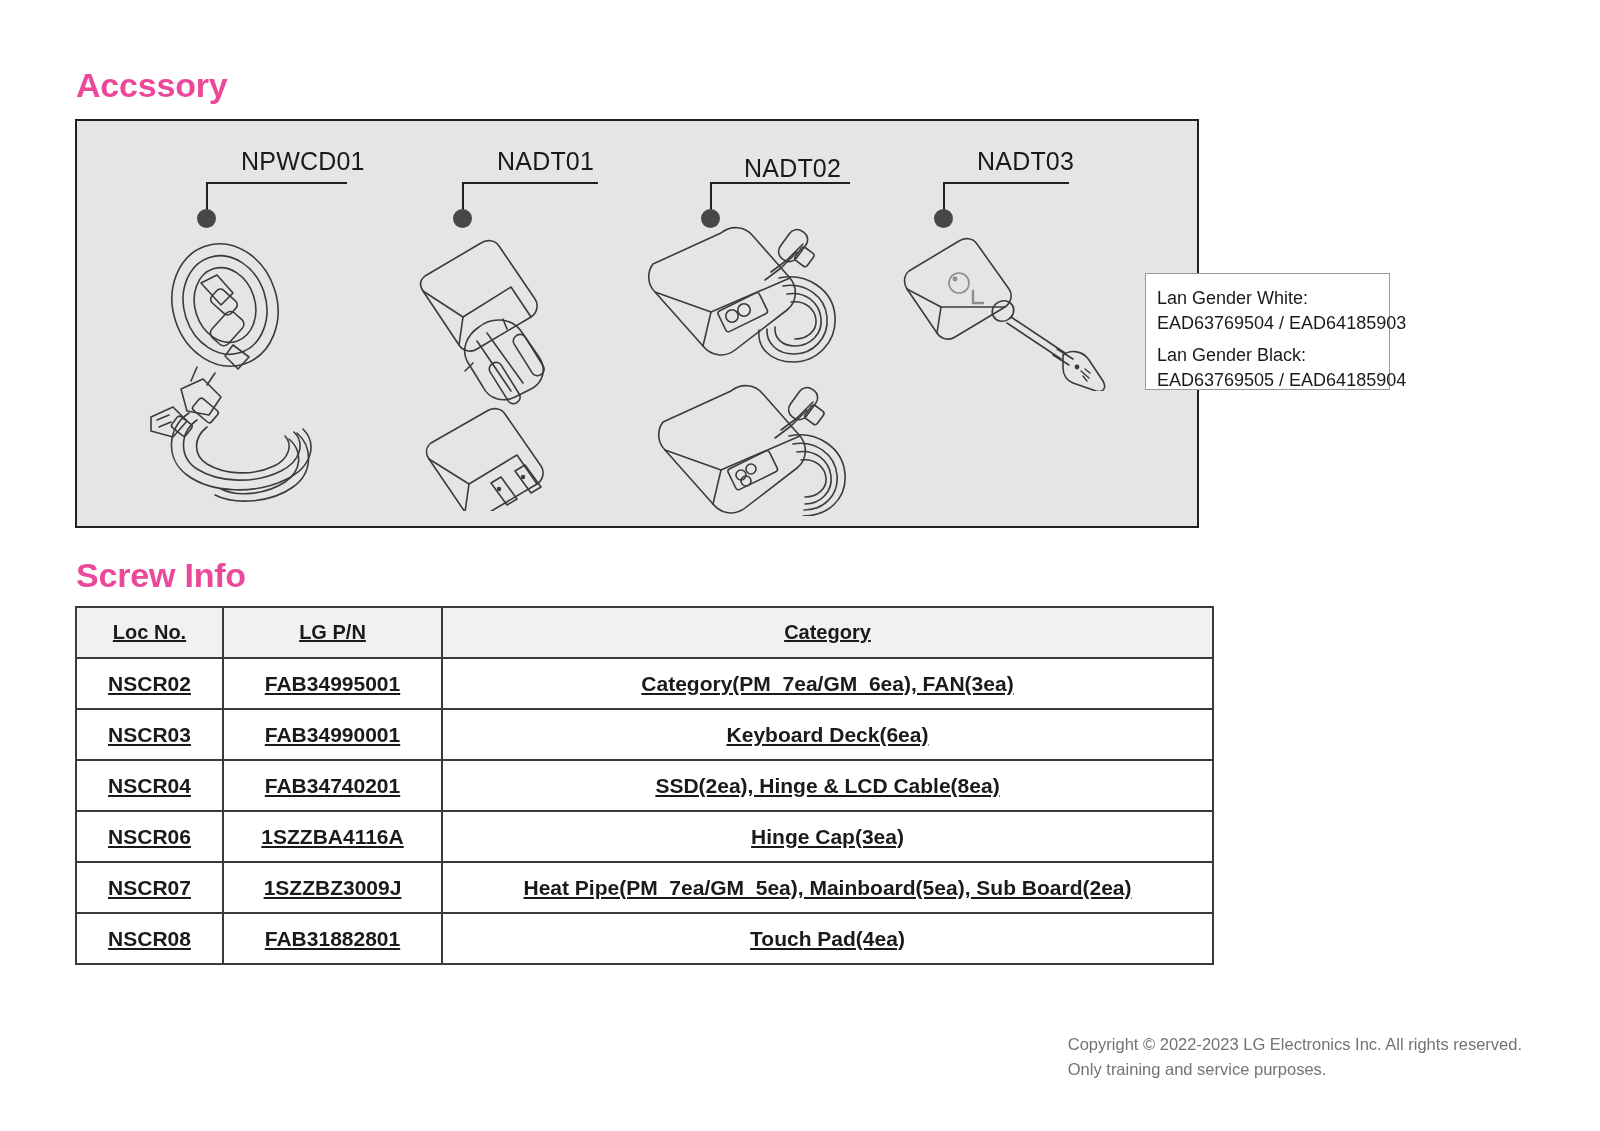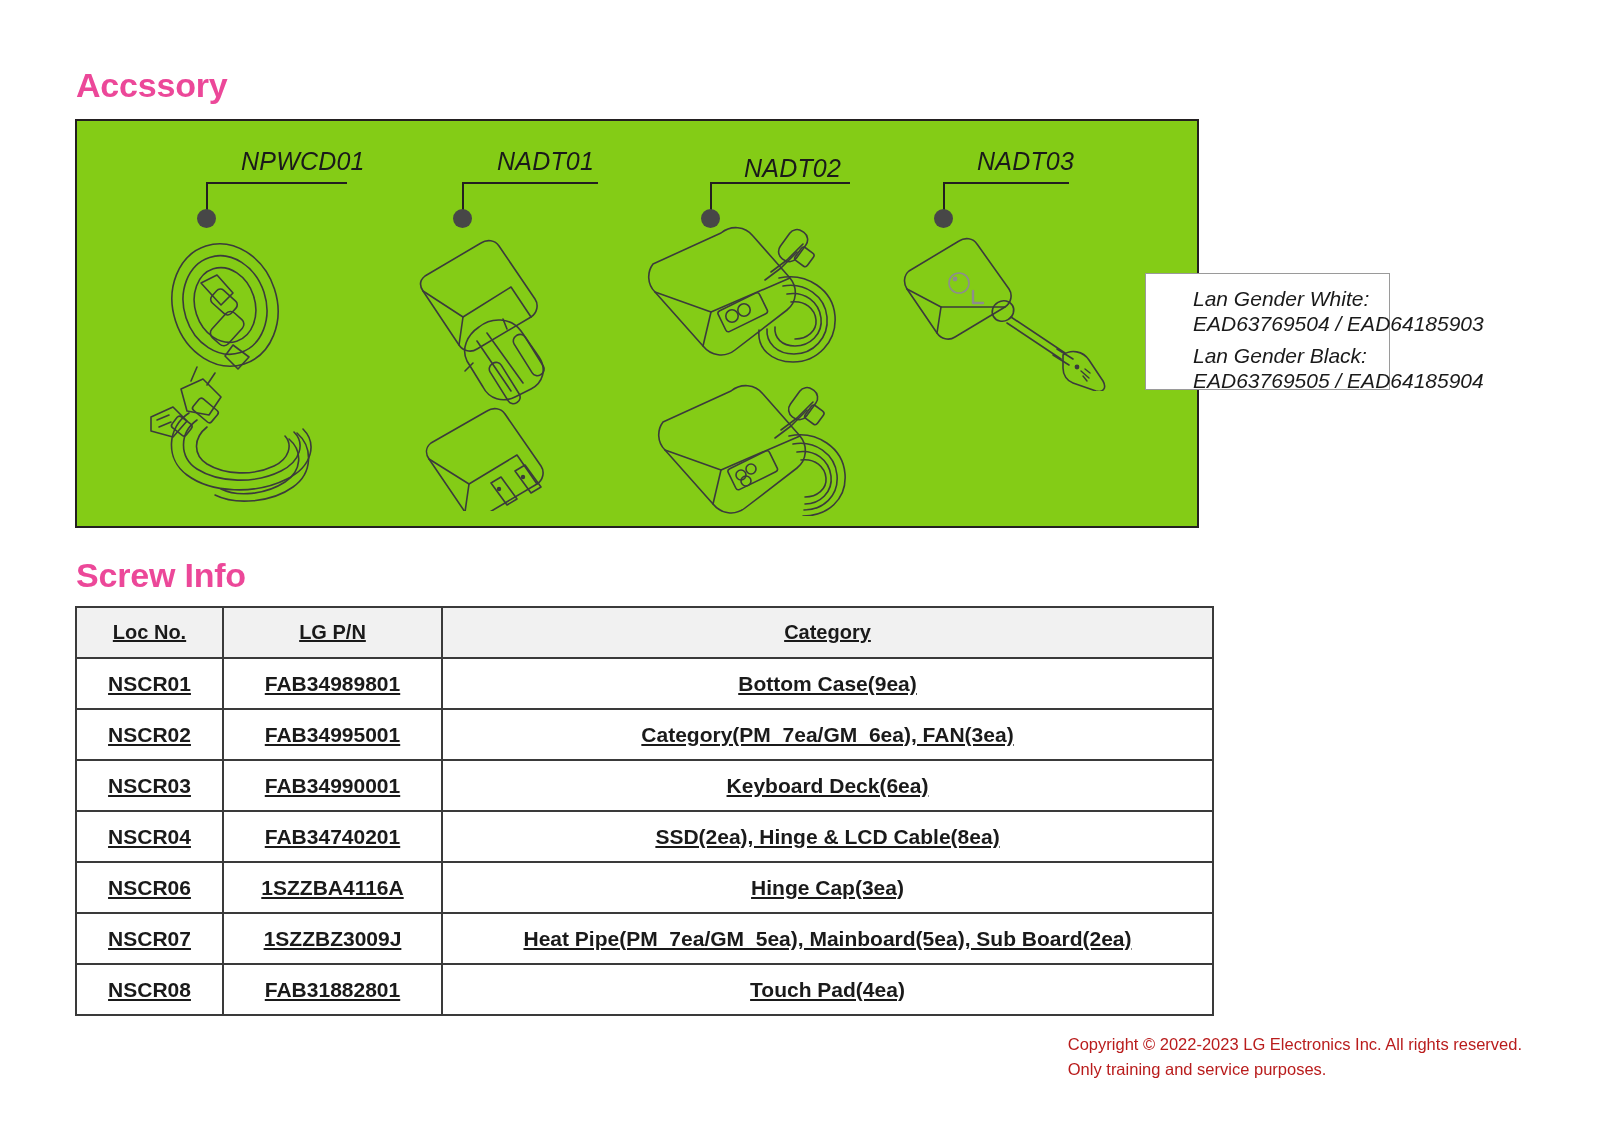--- a/index.html
+++ b/index.html
@@ -30,22 +30,21 @@
 
   
   #accessory-panel {
     position: absolute;
     left: 75px;
     top: 119px;
     width: 1124px;
     height: 409px;
     border: 2px solid #231f20;
     box-sizing: border-box;
-    background: #84cc16;
-    font-style: italic;
+    background: #e5e5e5;
   }
 
   .acc-label {
     position: absolute;
     font-size: 25px;
     font-weight: 400;
     color: #1a1a1a;
     white-space: nowrap;
     letter-spacing: 0.2px;
   }
@@ -79,25 +78,24 @@
     left: 1068px;
     top: 152px;
     width: 245px;
     height: 117px;
     border: 1px solid #9a9a9a;
     box-sizing: border-box;
     background: #fff;
     padding: 12px 0 0 11px;
   }
   #lan-info-box .line {
-    font-size: 21px;
+    font-size: 18px;
     line-height: 25px;
     color: #1a1a1a;
     white-space: nowrap;
-    margin-left: 36px;
   }
   #lan-info-box .gap { height: 7px; }
 
   
   #screw-table {
     position: absolute;
     left: 75px;
     top: 606px;
     width: 1137px;
     border-collapse: collapse;
@@ -127,21 +125,21 @@
   .col-cat  { width: 771px; }
 
   
   #footer {
     position: absolute;
     right: 78px;
     top: 1032px;
     text-align: left;
     font-size: 16.5px;
     line-height: 25px;
-    color: #b91c1c;
+    color: #737373;
     white-space: nowrap;
   }
 </style>
 </head>
 <body>
 
 <div id="accessory-title" class="section-title">Accssory</div>
 
 <div id="accessory-panel">
 
@@ -314,25 +312,20 @@
   </colgroup>
   <thead>
     <tr>
       <th>Loc No.</th>
       <th>LG P/N</th>
       <th>Category</th>
     </tr>
   </thead>
   <tbody>
     <tr>
-      <td>NSCR01</td>
-      <td>FAB34989801</td>
-      <td>Bottom Case(9ea)</td>
-    </tr>
-    <tr>
       <td>NSCR02</td>
       <td>FAB34995001</td>
       <td>Category(PM_7ea/GM_6ea), FAN(3ea)</td>
     </tr>
     <tr>
       <td>NSCR03</td>
       <td>FAB34990001</td>
       <td>Keyboard Deck(6ea)</td>
     </tr>
     <tr>

